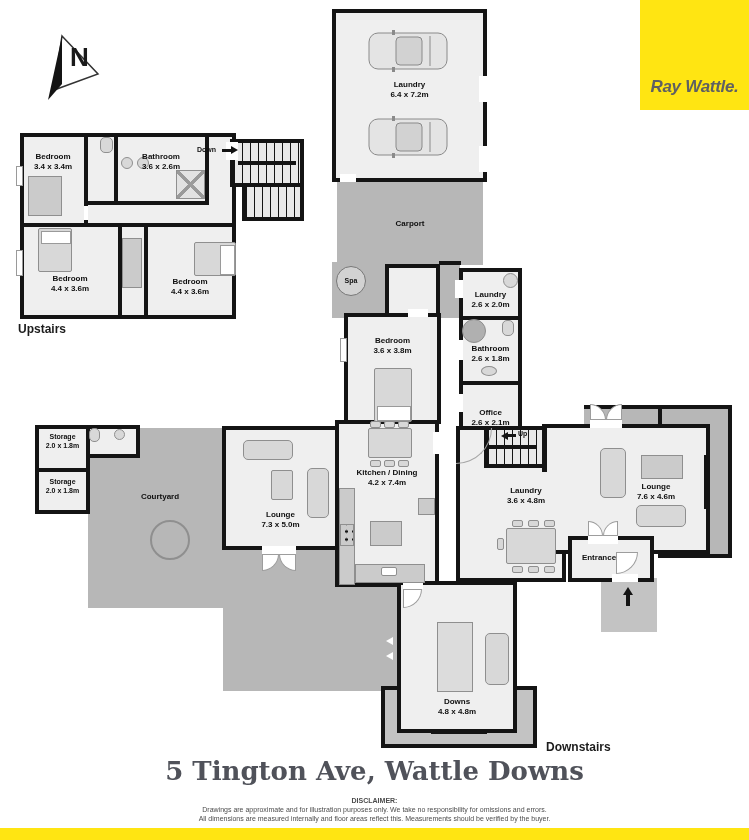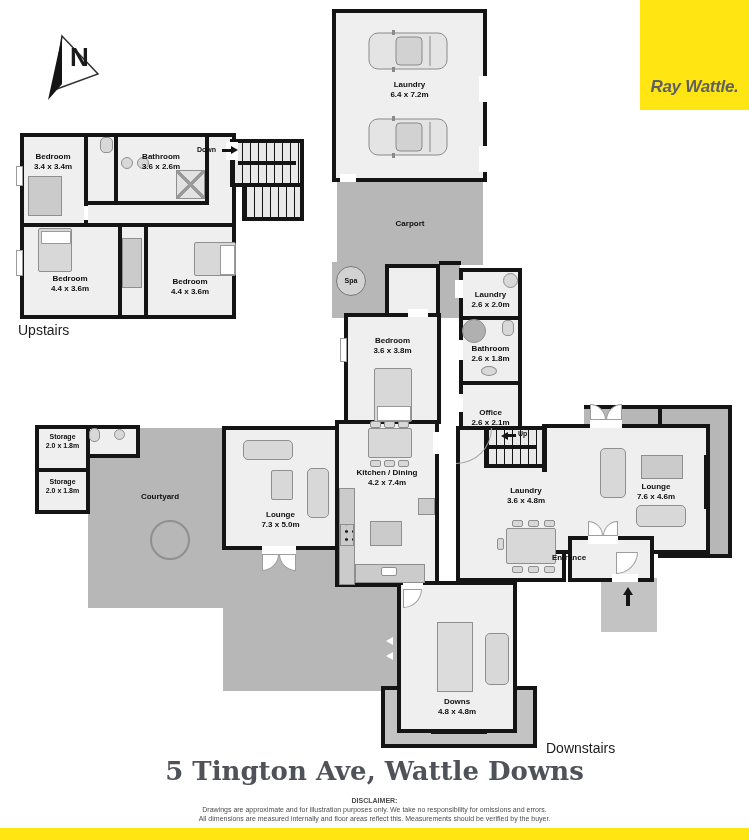--- a/index.html
+++ b/index.html
@@ -22,21 +22,21 @@
   .arcline{position:absolute;border-right:1px solid #a5a5a5;border-bottom:1px solid #a5a5a5;
            border-radius:0 0 100% 0;box-sizing:border-box;}
   .dots{position:absolute;background-color:#cbcbcb;border:1px solid #8f8f8f;box-sizing:border-box;
         background-image:radial-gradient(circle,#141414 1.2px,transparent 1.7px);
         background-size:7px 8px;background-position:2px 2.5px;}
   .shower-x{position:absolute;background:
       linear-gradient(45deg,transparent 46%,#9a9a9a 46% 54%,transparent 54%),
       linear-gradient(135deg,transparent 46%,#9a9a9a 46% 54%,transparent 54%);
       border:1px solid #8f8f8f;box-sizing:border-box;background-color:#e2e2e2;}
   .tiny{position:absolute;font-weight:bold;font-size:7px;color:#0f0f0f;}
-  .floorlab{position:absolute;font-weight:normal;font-size:14px;color:#1c1c1c;}
+  .floorlab{position:absolute;font-weight:bold;font-size:12px;color:#1c1c1c;}
   .tri-r{position:absolute;width:0;height:0;border-top:4px solid transparent;
          border-bottom:4px solid transparent;border-left:7px solid #141414;}
   .tri-l{position:absolute;width:0;height:0;border-top:4px solid transparent;
          border-bottom:4px solid transparent;border-right:7px solid #141414;}
   .tri-u{position:absolute;width:0;height:0;border-left:5px solid transparent;
          border-right:5px solid transparent;border-bottom:8px solid #141414;}
   .bar{position:absolute;background:#141414;}
   .logo{position:absolute;left:640px;top:0;width:109px;height:110px;background:#ffe512;
         display:flex;align-items:flex-end;justify-content:center;padding-bottom:13px;box-sizing:border-box;}
   .logo span{font-weight:bold;font-style:italic;font-size:17px;color:#5f6062;letter-spacing:-0.3px;}
@@ -259,21 +259,21 @@
   <span>4.2 x 7.4m</span>
 </div>
 <div class="rlabel" style="left:470px;width:112px;top:486px">
   <span>Laundry</span>
   <span>3.6 x 4.8m</span>
 </div>
 <div class="rlabel" style="left:600px;width:112px;top:482px">
   <span>Lounge</span>
   <span>7.6 x 4.6m</span>
 </div>
-<div class="rlabel" style="left:540px;width:58px;top:553px">
+<div class="rlabel" style="left:570px;width:58px;top:553px">
   <span>Entrance</span>
 </div>
 <div class="rlabel" style="left:397px;width:120px;top:697px">
   <span>Downs</span>
   <span>4.8 x 4.8m</span>
 </div>
 
 <div class="floorlab" style="left:18px;top:322px">Upstairs</div>
 <div class="floorlab" style="left:546px;top:740px">Downstairs</div>
 <div class="tiny" style="left:197px;top:146px">Down</div>

